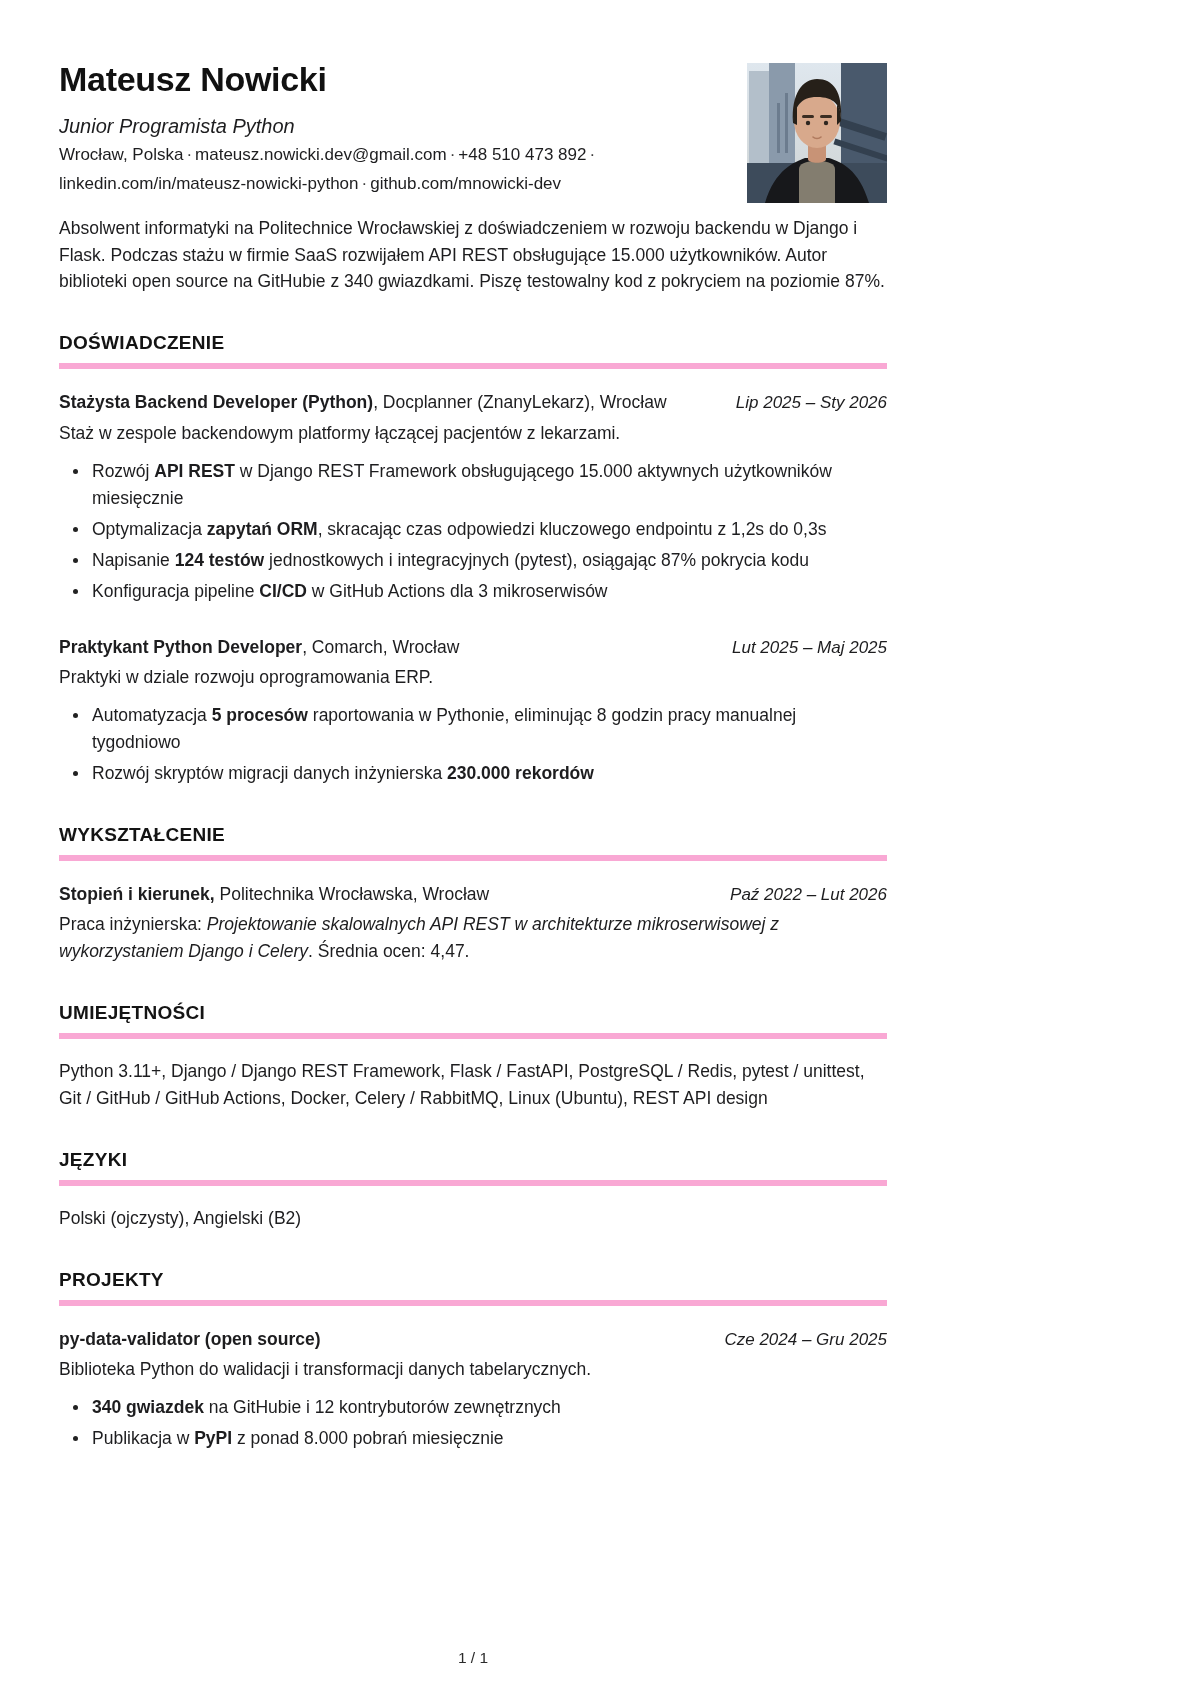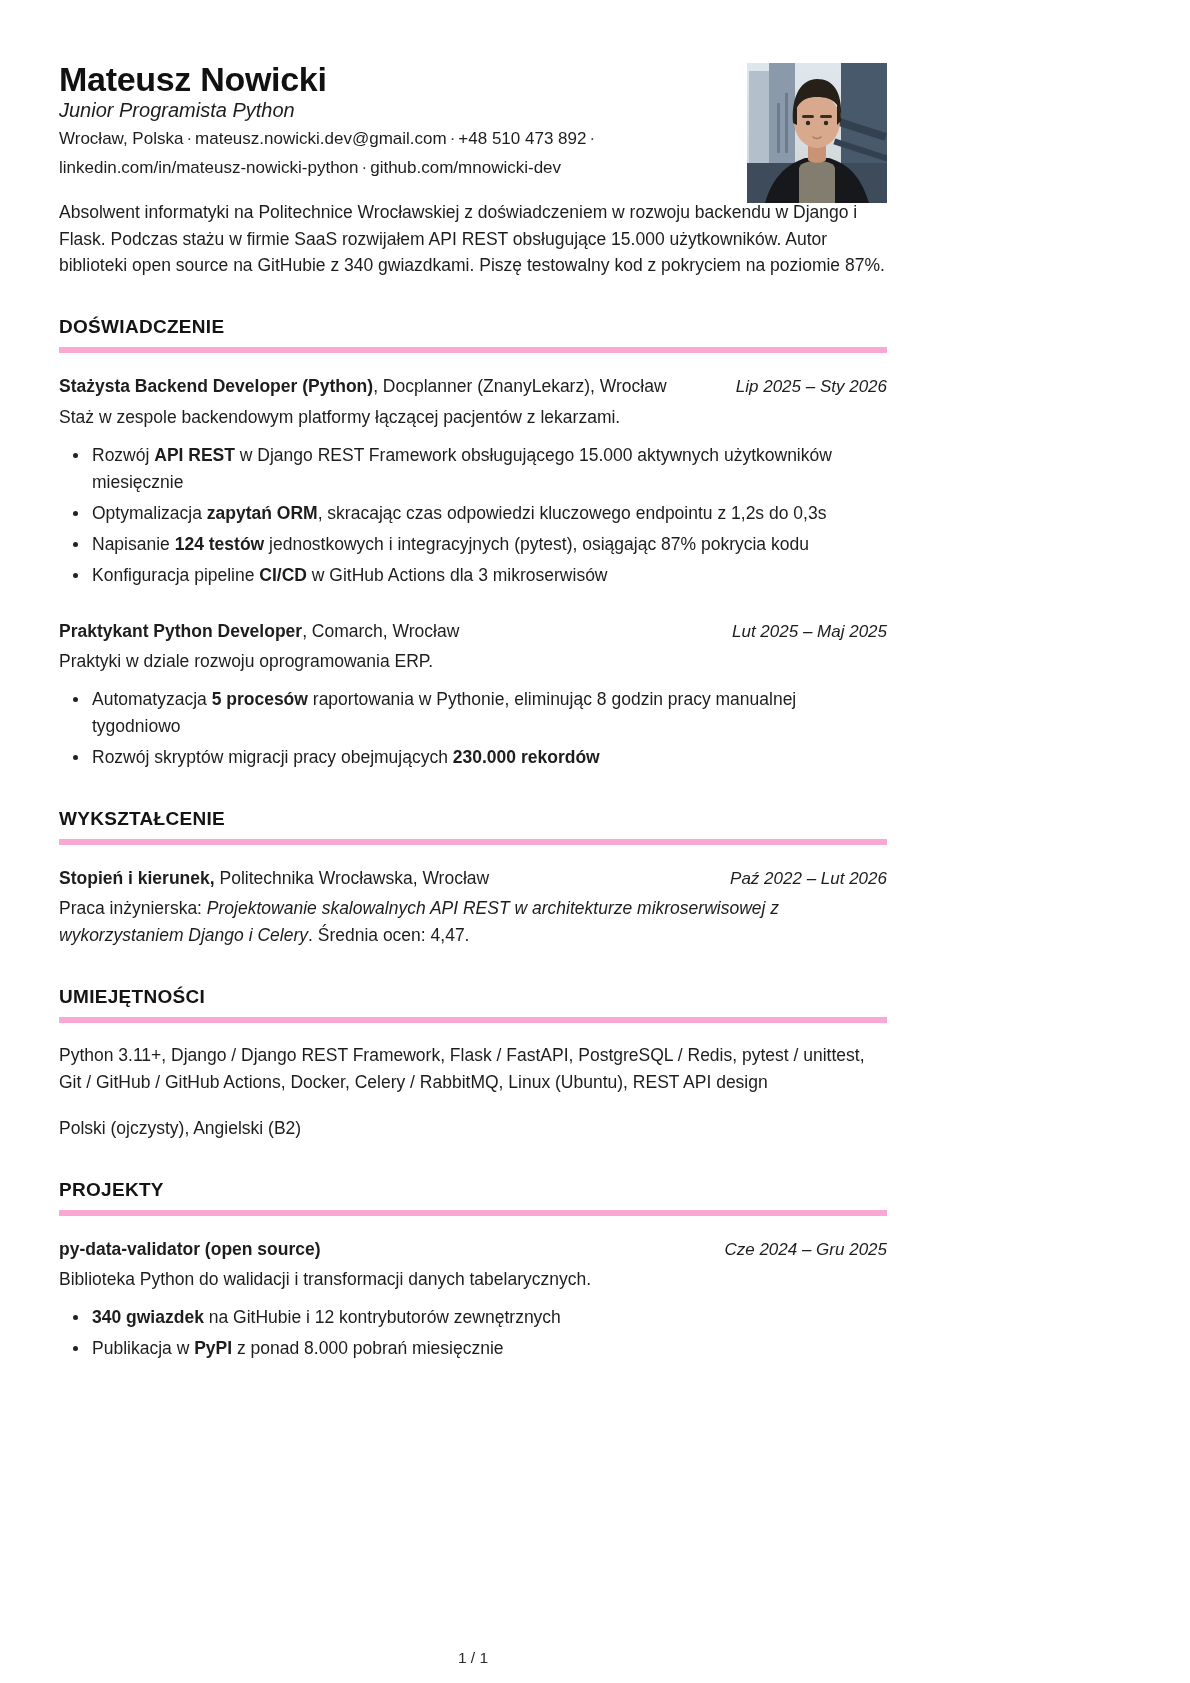--- a/index.html
+++ b/index.html
@@ -20,21 +20,21 @@
     font-size: 34px;
     font-weight: 700;
     letter-spacing: -0.3px;
     color: #111;
     line-height: 1.15;
     margin: 0;
   }
   .job-title {
     font-size: 20px;
     font-style: italic;
-    margin-top: 0;
+    margin-top: 16px;
     color: #1d1d1f;
   }
   .contact {
     margin-top: 2px;
     font-size: 17px;
     line-height: 1.72;
     color: #1d1d1f;
     max-width: 860px;
   }
   .sep { padding: 0 3px; color: #3c3c3c; }
@@ -192,39 +192,40 @@
     </div>
 
     <div class="entry">
       <div class="entry-header">
         <span class="entry-title"><b>Praktykant Python Developer</b><span>, Comarch, Wrocław</span></span>
         <span class="entry-date">Lut 2025 – Maj 2025</span>
       </div>
       <div class="entry-summary">Praktyki w dziale rozwoju oprogramowania ERP.</div>
       <ul class="bullets">
         <li><span>Automatyzacja </span><b>5 procesów</b><span> raportowania w Pythonie, eliminując 8 godzin pracy manualnej tygodniowo</span></li>
-        <li><span>Rozwój skryptów migracji pracy obejmujących </span><b>230.000 rekordów</b><span></span></li>
+        <li><span>Rozwój skryptów migracji danych inżynierska </span><b>230.000 rekordów</b><span></span></li>
       </ul>
     </div>
 
     <h2 class="section-heading">WYKSZTAŁCENIE</h2>
 
     <div class="entry">
       <div class="entry-header">
         <span class="entry-title"><b>Stopień i kierunek,</b><span> Politechnika Wrocławska, Wrocław</span></span>
         <span class="entry-date">Paź 2022 – Lut 2026</span>
       </div>
       <div class="entry-summary">
         <span>Praca inżynierska: </span><span class="italic">Projektowanie skalowalnych API REST w architekturze mikroserwisowej z wykorzystaniem Django i Celery</span><span>. Średnia ocen: 4,47.</span>
       </div>
     </div>
 
     <h2 class="section-heading">UMIEJĘTNOŚCI</h2>
     <div class="plain-text">Python 3.11+, Django / Django REST Framework, Flask / FastAPI, PostgreSQL / Redis, pytest / unittest, Git / GitHub / GitHub Actions, Docker, Celery / RabbitMQ, Linux (Ubuntu), REST API design</div>
 
+    <h2 class="section-heading">JĘZYKI</h2>
     <div class="plain-text">Polski (ojczysty), Angielski (B2)</div>
 
     <h2 class="section-heading">PROJEKTY</h2>
 
     <div class="entry">
       <div class="entry-header">
         <span class="entry-title"><b>py-data-validator (open source)</b></span>
         <span class="entry-date">Cze 2024 – Gru 2025</span>
       </div>
       <div class="entry-summary">Biblioteka Python do walidacji i transformacji danych tabelarycznych.</div>

